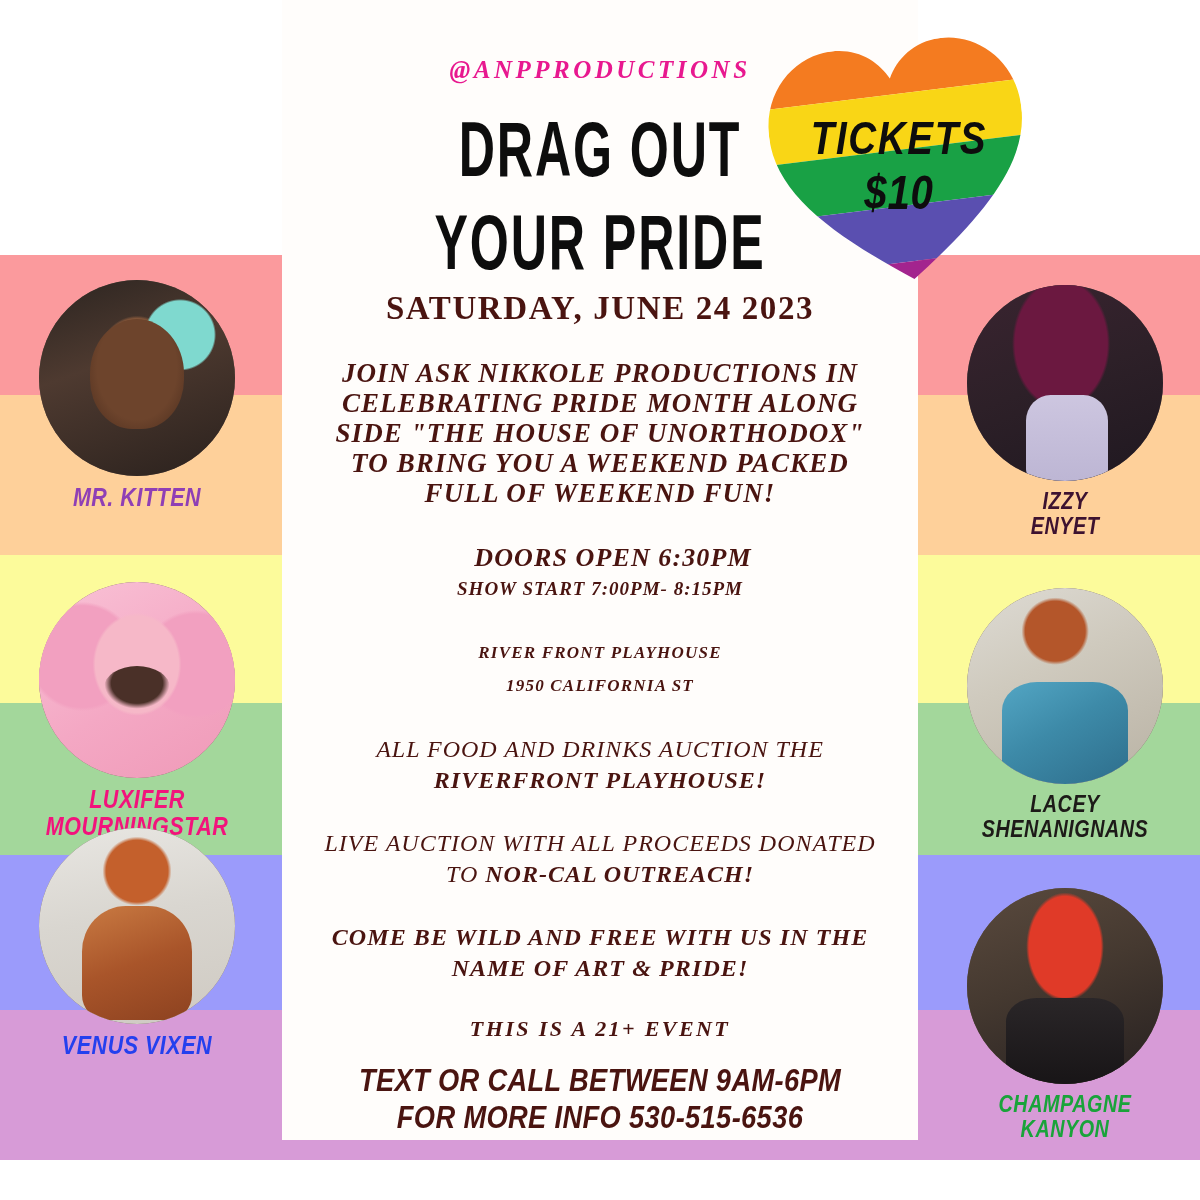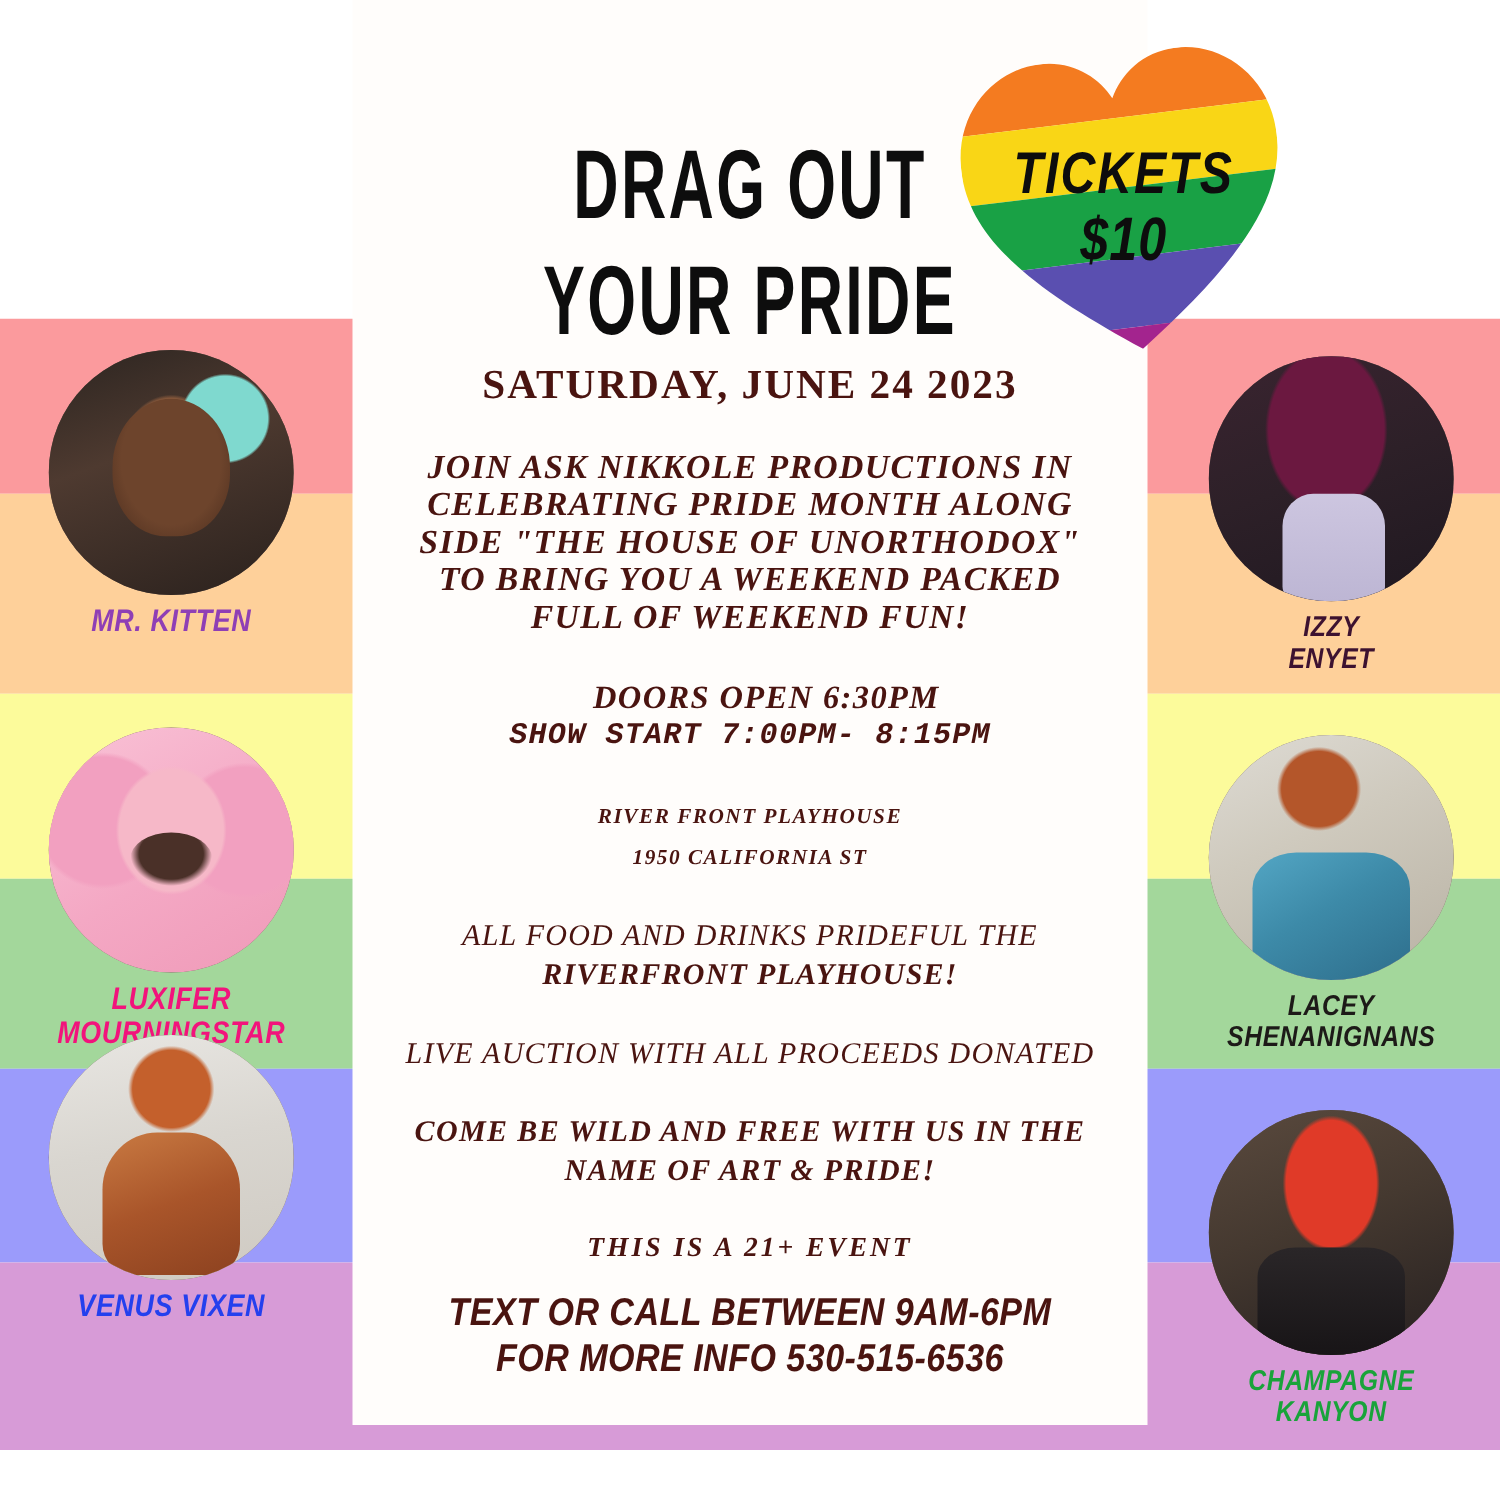--- a/index.html
+++ b/index.html
@@ -80,21 +80,21 @@
     color: #4a1410;
     font-family: "Liberation Serif", serif;
     font-style: italic;
     z-index: 10;
   }
   .para { margin-bottom: 18px; }
   .l-bold   { font-weight: bold; }
   .l-norm   { font-weight: normal; }
   .s-intro  { font-size: 27px; line-height: 30px; letter-spacing: 1.1px; font-weight: bold; }
   .s-doors  { font-size: 26px;  line-height: 32px; letter-spacing: 1.1px; font-weight: bold; padding-left: 26px; }
-  .s-show   { font-size: 24px; line-height: 30px; letter-spacing: 1.0px; font-weight: bold; font-family: Liberation Mono, monospace; }
+  .s-show   { font-size: 19px; line-height: 30px; letter-spacing: 1.0px; font-weight: bold; }
   .s-venue  { font-size: 17px; line-height: 33px; letter-spacing: 1.2px; font-weight: bold; }
   .s-mid    { font-size: 24px; line-height: 31px; letter-spacing: 1.0px; }
   .s-come   { font-size: 24px; line-height: 31px; letter-spacing: 1.1px; font-weight: bold; }
   .s-21     { font-size: 22px; line-height: 30px; letter-spacing: 2.4px; font-weight: bold; }
 
   .phone-line {
     font-family: "Liberation Sans", sans-serif;
     font-style: italic; font-weight: bold;
     font-size: 31px; line-height: 37px;
     letter-spacing: 0.4px;
@@ -292,20 +292,21 @@
         <div class="ph ph-champagne"></div>
       </div>
     <div class="p-name" style="color: rgb(25, 163, 58);">
       <div>CHAMPAGNE</div>
       <div>KANYON</div>
     </div>
   </div>
 
   <div id="center-panel"></div>
 
+  <div id="handle">@ANPPRODUCTIONS</div>
   <div class="bigline" id="title1">DRAG OUT</div>
   <div class="bigline" id="title2">YOUR  PRIDE</div>
   <div id="date">SATURDAY, JUNE 24 2023</div>
 
   <div id="heart-badge">
     <svg viewBox="0 0 270 262" xmlns="http://www.w3.org/2000/svg">
       <defs>
         <clipPath id="heartclip">
           <path d="M135 258 C 62 206, 8 158, 8 100 C 8 52, 44 22, 80 22 C 107 22, 126 38, 135 56 C 144 38, 163 22, 190 22 C 226 22, 262 52, 262 100 C 262 158, 208 206, 135 258 Z"></path>
         </clipPath>
@@ -337,26 +338,27 @@
       <div class="s-doors">DOORS OPEN 6:30PM</div>
       <div class="s-show">SHOW START 7:00PM- 8:15PM</div>
     </div>
 
     <div class="para s-venue" style="margin-top:32px;">
       <div>RIVER FRONT PLAYHOUSE</div>
       <div>1950 CALIFORNIA ST</div>
     </div>
 
     <div class="para" style="margin-top:32px;">
-      <div class="s-mid l-norm">ALL FOOD AND DRINKS PRIDEFUL THE</div>
+      <div class="s-mid l-norm">ALL FOOD AND DRINKS AUCTION THE</div>
       <div class="s-mid l-bold">RIVERFRONT PLAYHOUSE!</div>
     </div>
 
     <div class="para" style="margin-top:32px;">
       <div class="s-mid l-norm">LIVE AUCTION WITH ALL PROCEEDS DONATED</div>
+      <div class="s-mid l-norm"><span>TO </span><span class="l-bold">NOR-CAL OUTREACH!</span></div>
     </div>
 
     <div class="para s-come" style="margin-top:32px;">
       <div>COME BE WILD AND FREE WITH US IN THE</div>
       <div>NAME OF ART &amp; PRIDE!</div>
     </div>
 
     <div class="para s-21" style="margin-top:30px;">THIS IS A 21+ EVENT</div>
 
     <div style="margin-top:4px;">

